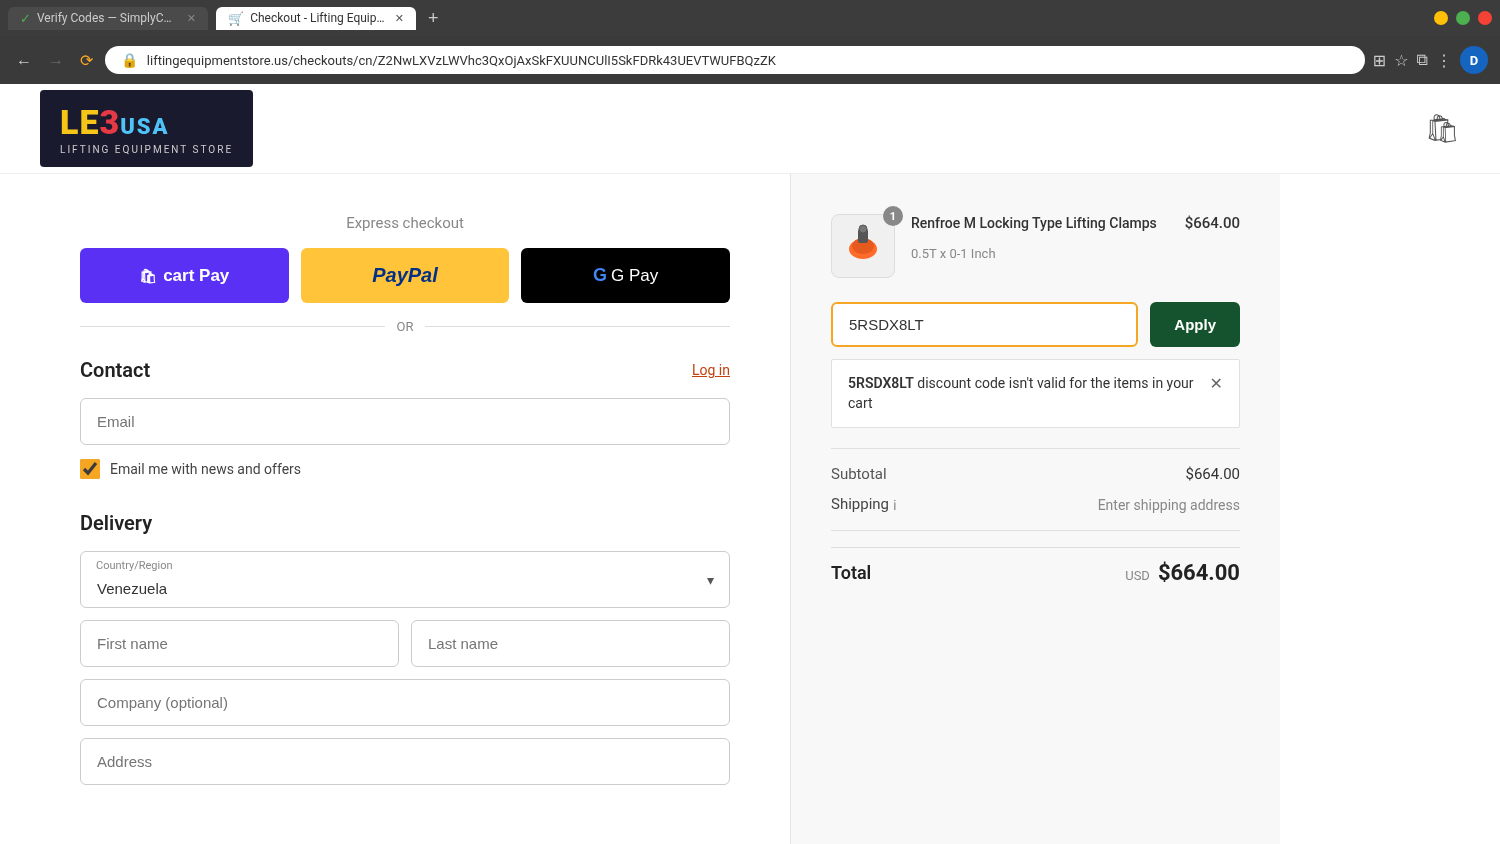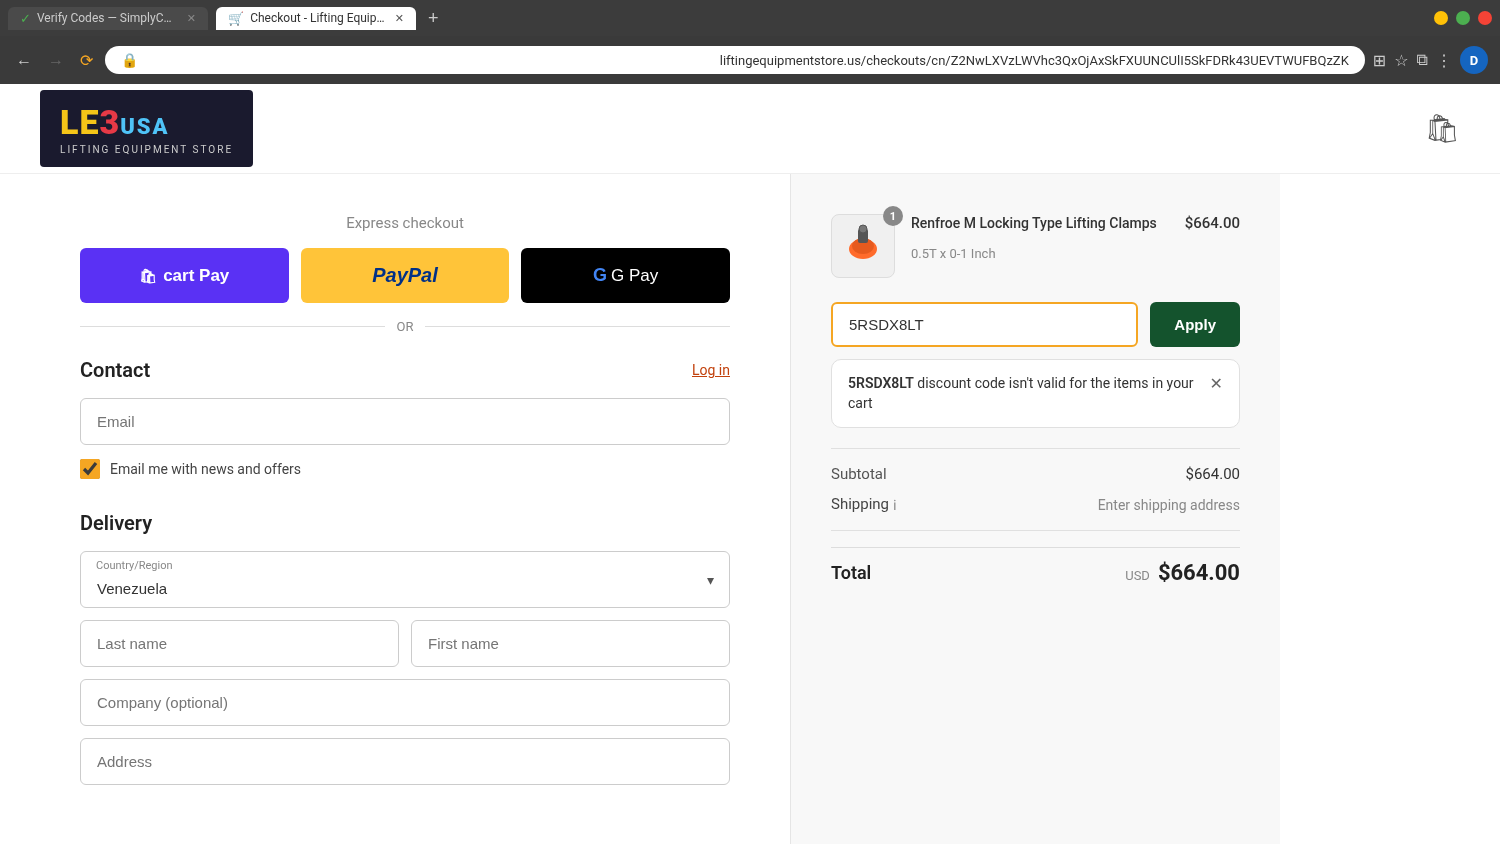--- a/index.html
+++ b/index.html
@@ -15,21 +15,21 @@
     .window-controls { margin-left: auto; display: flex; gap: 8px; }
     .win-btn { width: 14px; height: 14px; border-radius: 50%; border: none; cursor: pointer; }
     .win-min { background: #ffc107; }
     .win-max { background: #4caf50; }
     .win-close { background: #f44336; }
 
     .browser-toolbar { background: #3a3a3a; display: flex; align-items: center; padding: 6px 12px; gap: 8px; height: 48px; }
     .nav-btn { background: none; border: none; color: #ccc; font-size: 16px; cursor: pointer; padding: 4px; }
     .nav-btn:disabled { color: #666; }
     .address-bar { flex: 1; background: #fff; border-radius: 20px; padding: 6px 16px; font-size: 13px; color: #333; display: flex; align-items: center; gap: 8px; }
-    .address-bar-url { flex: 1; font-size: 13px; color: #333; text-align: right; }
+    .address-bar-url { flex: 1; font-size: 13px; color: #333; }
     .toolbar-actions { display: flex; gap: 8px; align-items: center; }
     .toolbar-icon-btn { background: none; border: none; color: #ccc; font-size: 16px; cursor: pointer; }
     .profile-avatar { width: 28px; height: 28px; border-radius: 50%; background: #1565c0; color: #fff; display: flex; align-items: center; justify-content: center; font-size: 13px; font-weight: bold; }
 
     
     .page { background: #fff; min-height: 808px; display: flex; flex-direction: column; }
 
     
     .site-header { display: flex; align-items: center; justify-content: space-between; padding: 0 40px; border-bottom: 1px solid #eee; height: 90px; }
     .logo-container { background: #1a1a2e; padding: 12px 20px; border-radius: 4px; }
@@ -85,21 +85,21 @@
     .product-name { font-size: 14px; color: #333; font-weight: 500; line-height: 1.4; }
     .product-variant { font-size: 13px; color: #888; margin-top: 12px; }
     .product-price { font-size: 15px; color: #333; font-weight: 500; white-space: nowrap; }
 
     
     .discount-row { display: flex; gap: 12px; margin-bottom: 12px; }
     .discount-input { flex: 1; border: 2px solid #f5a623; border-radius: 6px; padding: 12px 16px; font-size: 15px; color: #333; outline: none; background: #fff; }
     .apply-btn { background: #14532d; color: #fff; border: none; border-radius: 6px; padding: 12px 24px; font-size: 15px; font-weight: 600; cursor: pointer; white-space: nowrap; }
 
     
-    .error-message { background: #fff; border: 1px solid #e0e0e0; border-radius: 10px; padding: 14px 16px; font-size: 14px; color: #333; margin-bottom: 20px; display: flex; justify-content: space-between; align-items: flex-start; line-height: 1.4; }
+    .error-message { background: #fff; border: 1px solid #e0e0e0; border-radius: 2px; padding: 14px 16px; font-size: 14px; color: #333; margin-bottom: 20px; display: flex; justify-content: space-between; align-items: flex-start; line-height: 1.4; }
     .error-code { font-weight: 600; }
     .error-close { background: none; border: none; cursor: pointer; color: #666; font-size: 16px; }
 
     
     .summary-row { display: flex; justify-content: space-between; align-items: center; margin-bottom: 12px; font-size: 15px; color: #444; }
     .summary-row .label { color: #555; }
     .summary-row .value { color: #333; }
     .shipping-info { display: flex; gap: 4px; }
     .shipping-info .info-icon { font-size: 14px; color: #888; cursor: pointer; }
     .enter-address { font-size: 14px; color: #888; }
@@ -209,22 +209,22 @@
           <span class="country-select-label">Country/Region</span>
           <select class="country-select">
             <option value="Venezuela" selected="">Venezuela</option>
             <option value="United States">United States</option>
             <option value="United Kingdom">United Kingdom</option>
           </select>
           <span class="select-chevron">▾</span>
         </div>
 
         <div class="name-row">
+          <input class="form-input" type="text" placeholder="First name" style="">
           <input class="form-input" type="text" placeholder="Last name" style="">
-          <input class="form-input" type="text" placeholder="First name" style="">
         </div>
 
         <input class="form-input" type="text" style="margin-bottom: 12px;" placeholder="Company (optional)">
         <input class="form-input" type="text" placeholder="Address" style="">
       </div>
 
     </div>
 
     <div class="right-panel">
 

